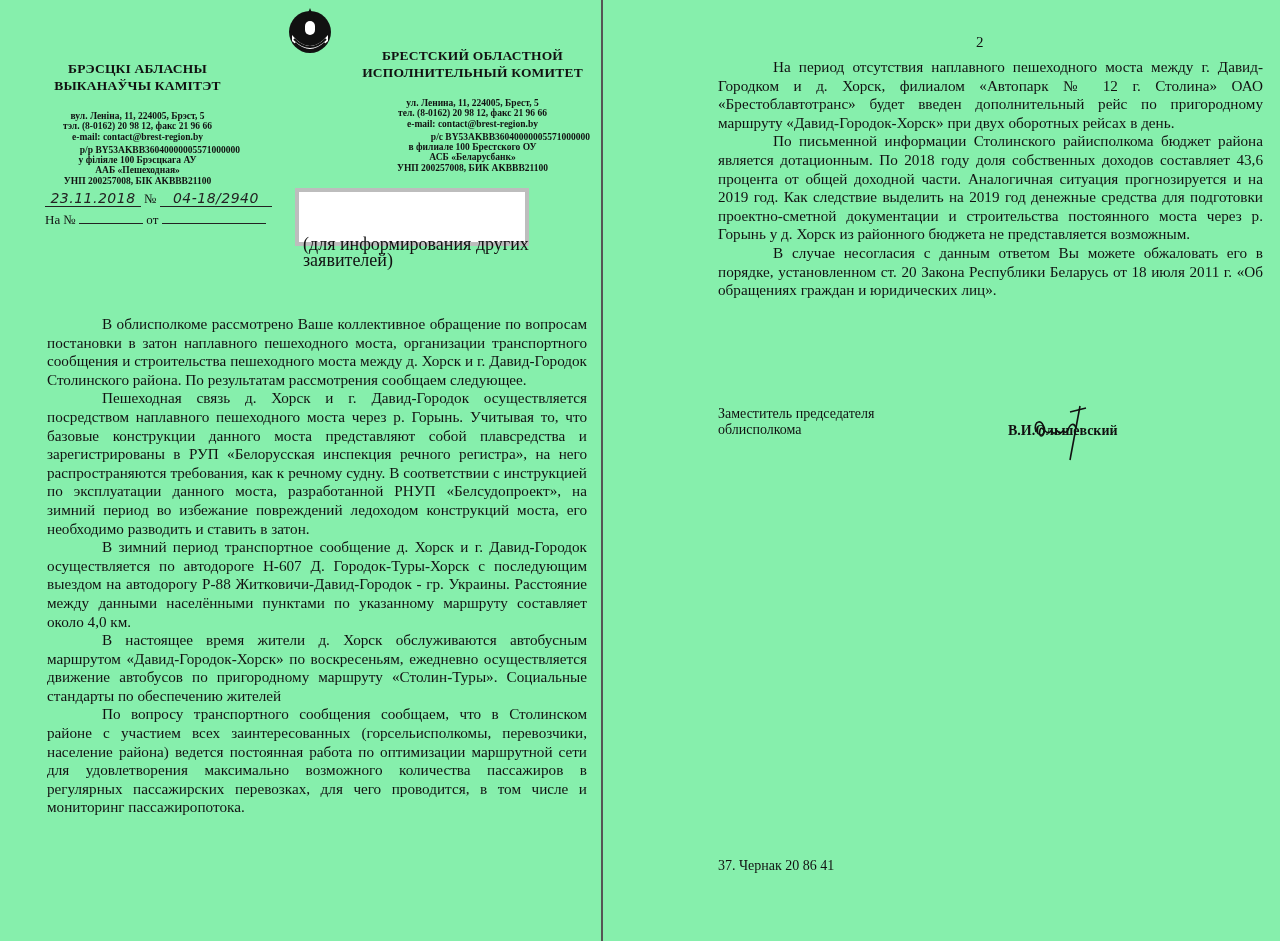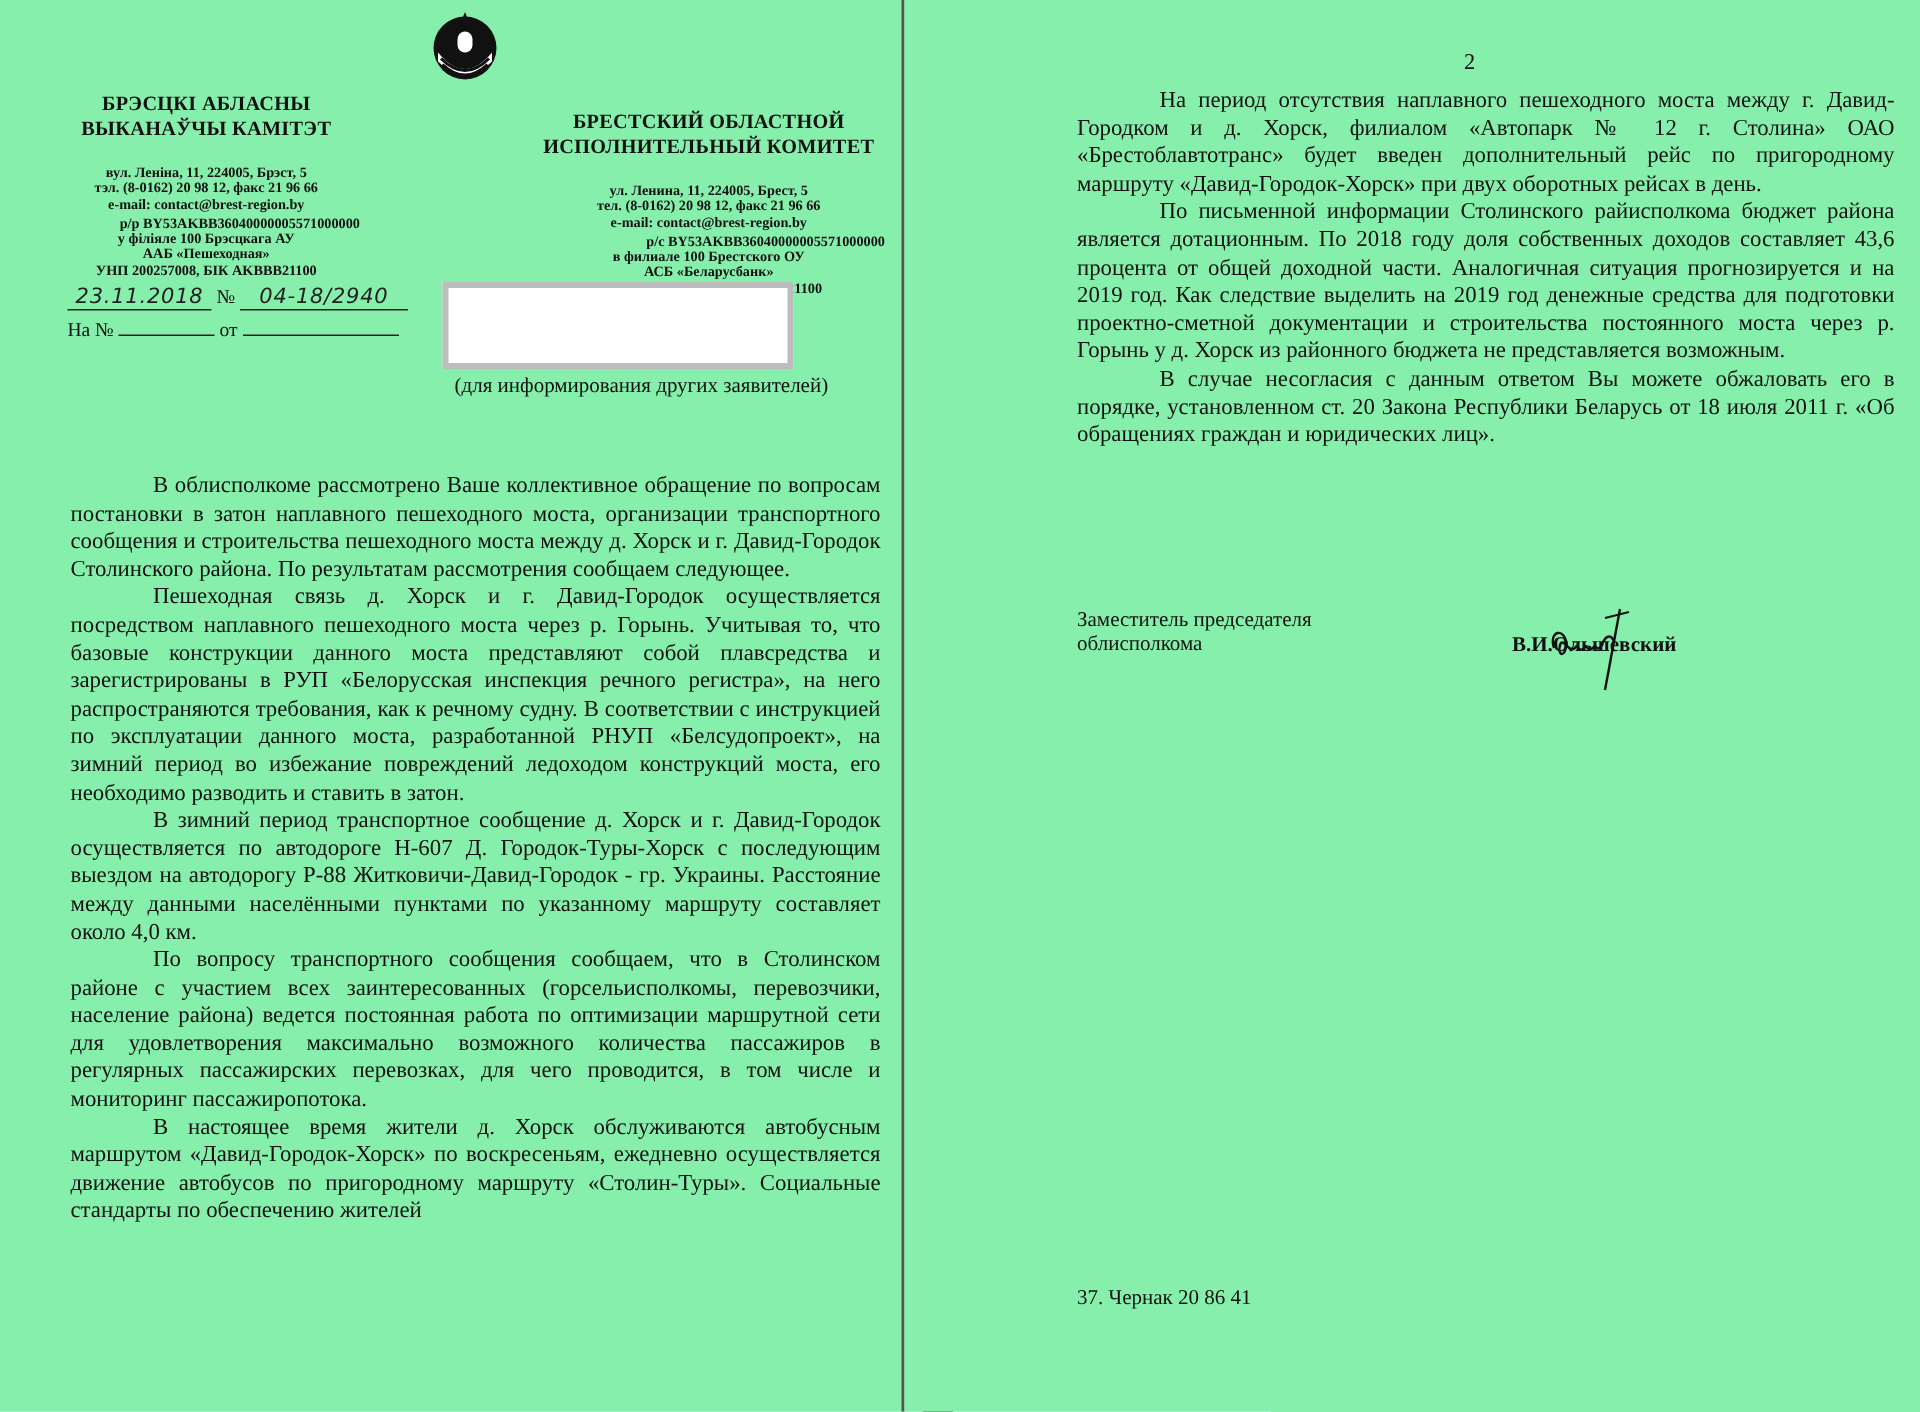--- a/index.html
+++ b/index.html
@@ -14,40 +14,40 @@
   .black-bar {
     position: absolute; left: 607px; top: 0; width: 20px; height: 941px;
     background: #000; transform: skewX(0.5deg); transform-origin: top;
   }
 
   
   .hdr-col { position: absolute; text-align: center; font-weight: bold; }
   .hdr-title { font-size: 13.5px; line-height: 17px; letter-spacing: 0.2px; }
   .hdr-small { font-size: 9.5px; line-height: 10.3px; margin-top: 0; }
   #hdr-by { left: 35px; top: 60px; width: 205px; }
-  #hdr-ru { left: 355px; top: 72px; width: 235px; }
+  #hdr-ru { left: 355px; top: 47px; width: 235px; }
   .hdr-title-by { margin-bottom: 17px; }
   .hdr-title-ru { margin-bottom: 17px; }
   .gap3 { margin-top: 3px; text-align: right; }
 
   .emblem { position: absolute; left: 284px; top: 5px; width: 52px; height: 52px; }
 
   .regline { position: absolute; font-size: 13px; }
   .hand { font-family: "DejaVu Sans", sans-serif; font-style: italic; font-size: 14px; color: #222; letter-spacing: 0.5px; }
   .uline { display: inline-block; border-bottom: 1px solid #222; text-align: center; }
   #reg1 { left: 45px; top: 190px; }
   #reg2 { left: 45px; top: 212px; }
 
   .addressee-box {
     position: absolute; left: 295px; top: 188px; width: 226px; height: 50px;
     border: 4px solid #bdbdbd; background: #fff;
   }
   .addressee-note {
-    position: absolute; left: 303px; top: 250px; width: 250px;
-    font-size: 14px; line-height: 16px;
+    position: absolute; left: 303px; top: 236px; width: 250px;
+    font-size: 18px; line-height: 16px;
   }
 
   
   .body {
     position: absolute; font-size: 15.2px; line-height: 18.6px;
     text-align: justify;
   }
   .body p { margin: 0; text-indent: 55px; }
   #body1 { left: 47px; top: 315px; width: 540px; }
   #body2 { left: 718px; top: 58px; width: 545px; }
@@ -109,22 +109,22 @@
     <span class="uline" style="width:104px"></span>
   </div>
 
   <div class="addressee-box"></div>
   <div class="addressee-note">(для информирования других заявителей)</div>
 
   <div class="body" id="body1">
     <p>В облисполкоме рассмотрено Ваше коллективное обращение по вопросам постановки в затон наплавного пешеходного моста, организации транспортного сообщения и строительства пешеходного моста между д. Хорск и г. Давид-Городок Столинского района. По результатам рассмотрения сообщаем следующее.</p>
     <p>Пешеходная связь д. Хорск и г. Давид-Городок осуществляется посредством наплавного пешеходного моста через р. Горынь. Учитывая то, что базовые конструкции данного моста представляют собой плавсредства и зарегистрированы в РУП «Белорусская инспекция речного регистра», на него распространяются требования, как к речному судну. В соответствии с инструкцией по эксплуатации данного моста, разработанной РНУП «Белсудопроект», на зимний период во избежание повреждений ледоходом конструкций моста, его необходимо разводить и ставить в затон.</p>
     <p>В зимний период транспортное сообщение д. Хорск и г. Давид-Городок осуществляется по автодороге Н-607 Д. Городок-Туры-Хорск с последующим выездом на автодорогу Р-88 Житковичи-Давид-Городок - гр. Украины. Расстояние между данными населёнными пунктами по указанному маршруту составляет около 4,0 км.</p>
+    <p>В настоящее время жители д. Хорск обслуживаются автобусным маршрутом «Давид-Городок-Хорск» по воскресеньям, ежедневно осуществляется движение автобусов по пригородному маршруту «Столин-Туры». Социальные стандарты по обеспечению жителей</p>
     <p>По вопросу транспортного сообщения сообщаем, что в Столинском районе с участием всех заинтересованных (горсельисполкомы, перевозчики, население района) ведется постоянная работа по оптимизации маршрутной сети для удовлетворения максимально возможного количества пассажиров в регулярных пассажирских перевозках, для чего проводится, в том числе и мониторинг пассажиропотока.</p>
-    <p>В настоящее время жители д. Хорск обслуживаются автобусным маршрутом «Давид-Городок-Хорск» по воскресеньям, ежедневно осуществляется движение автобусов по пригородному маршруту «Столин-Туры». Социальные стандарты по обеспечению жителей</p>
   </div>
 </div>
 
 <div class="black-bar"></div>
 
 <div class="page" id="page2"></div>
 
 <div class="page-num">2</div>
 
 <div class="body" id="body2">

